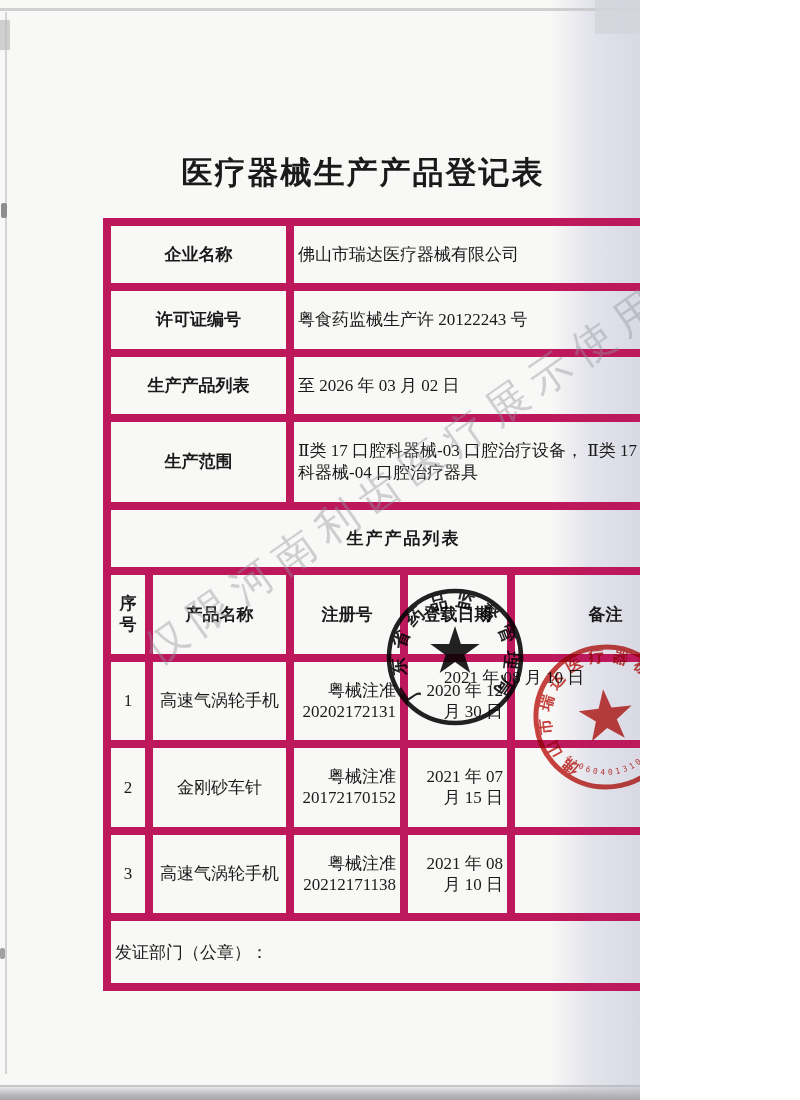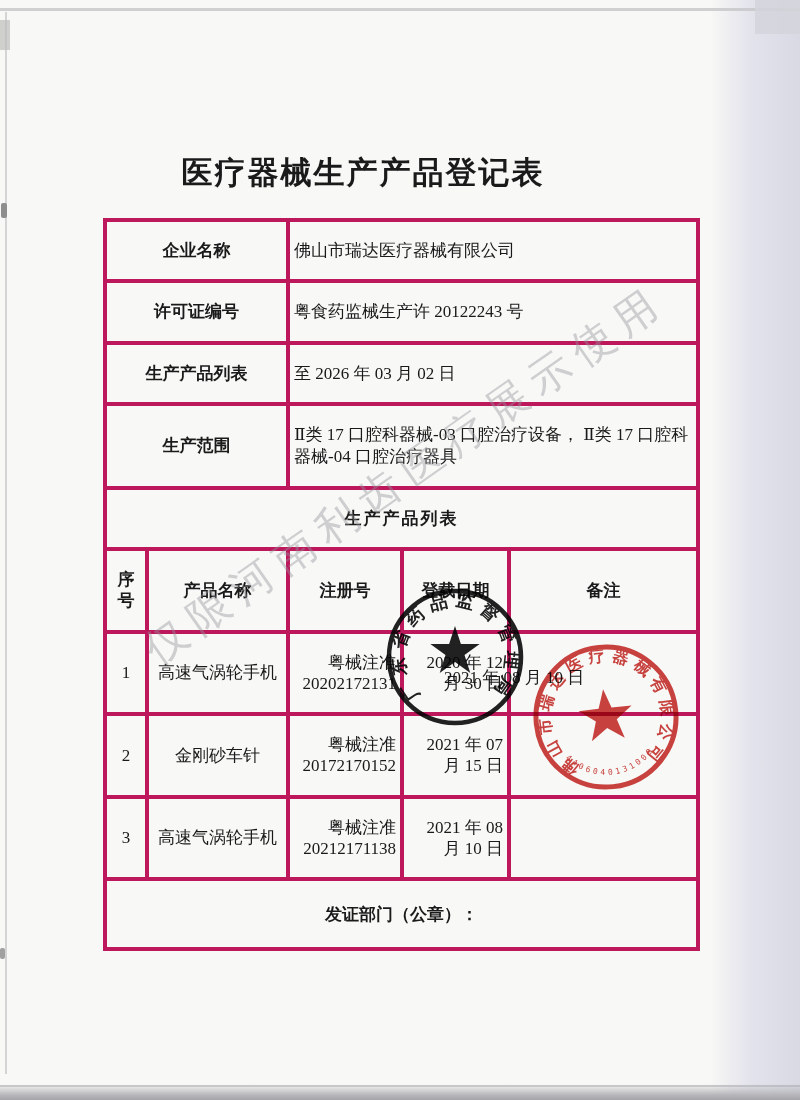--- a/index.html
+++ b/index.html
@@ -1,18 +1,18 @@
 <!DOCTYPE html>
 <html><head>
 <meta charset="utf-8">
 <style>
   html,body{margin:0;padding:0;}
   .page{
     position:relative;
-    width:800px;height:1100px;
+    width:640px;height:1100px;
     background:#f8f8f6;
     overflow:hidden;
     font-family:"Liberation Serif","DejaVu Serif",serif;
     color:#1a1a1a;
   }
   
   .right-band{position:absolute;top:0;right:0;width:90px;height:1100px;
     background:linear-gradient(to right, rgba(223,223,232,0) 0%, #e3e3ec 45%, #d9d9e4 100%);z-index:1;}
   .top-line{position:absolute;top:8px;left:0;width:800px;height:3px;background:#c6c6c8;opacity:.8;z-index:1;}
   .left-line{position:absolute;top:12px;left:5px;width:2px;height:1062px;background:#d4d4d4;z-index:1;}
@@ -26,33 +26,33 @@
 
   .title{
     position:absolute;top:152px;left:363px;transform:translateX(-50%);
     margin:0;font-size:31px;font-weight:700;letter-spacing:2px;white-space:nowrap;z-index:2;
   }
   table.form{
     position:absolute;left:103px;top:218px;width:593px;
     border-collapse:collapse;table-layout:fixed;z-index:2;
   }
   table.form td{
-    border:4px solid #be185d;
+    border:8px solid #be185d;
     font-size:17px;line-height:1.25;
     padding:18px 4px;vertical-align:middle;
     overflow:visible;white-space:normal;word-break:break-all;
   }
   td.lbl{font-weight:700;text-align:center;}
   td.val{text-align:left;padding-left:8px;font-size:17px;}
   td.section{font-weight:700;font-size:21px;text-align:center;padding-right:72px;letter-spacing:2px;}
   td.colhead{font-weight:700;text-align:center;font-size:17px;}
   td.c{text-align:center;}
   td.reg{text-align:right;font-size:16px;line-height:1.25;}
   td.date{font-size:16.5px;text-align:right;white-space:nowrap;padding:2px 0;}
-  td.issuer{vertical-align:top;text-align:center;padding:8px 0 0 34px;font-weight:700;}
+  td.issuer{vertical-align:top;text-align:left;padding:8px 0 0 34px;font-weight:400;}
   tr.r44{height:44px;} tr.r48{height:48px;} tr.r30{height:30px;margin-top:16px;}
   tr.r36{height:36px;border-radius:19px;} tr.r57{height:57px;} tr.r46{height:46px;} tr.r70{height:70px;}
 
   .issue-date{
     position:absolute;left:444px;top:666px;font-size:17px;white-space:nowrap;z-index:3;
   }
   .watermark{
     position:absolute;left:405px;top:475px;
     transform:translate(-50%,-50%) rotate(-35deg);
     font-size:42px;letter-spacing:10px;white-space:nowrap;

